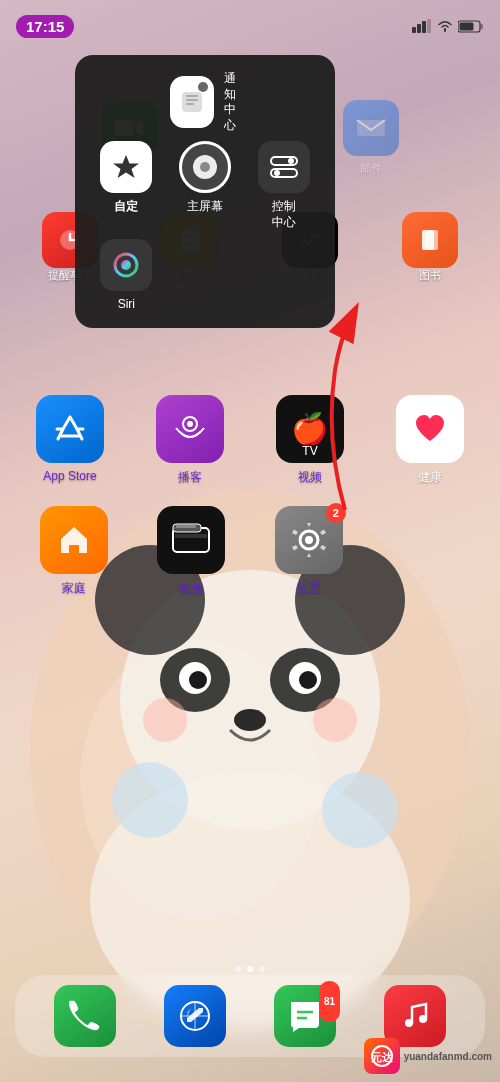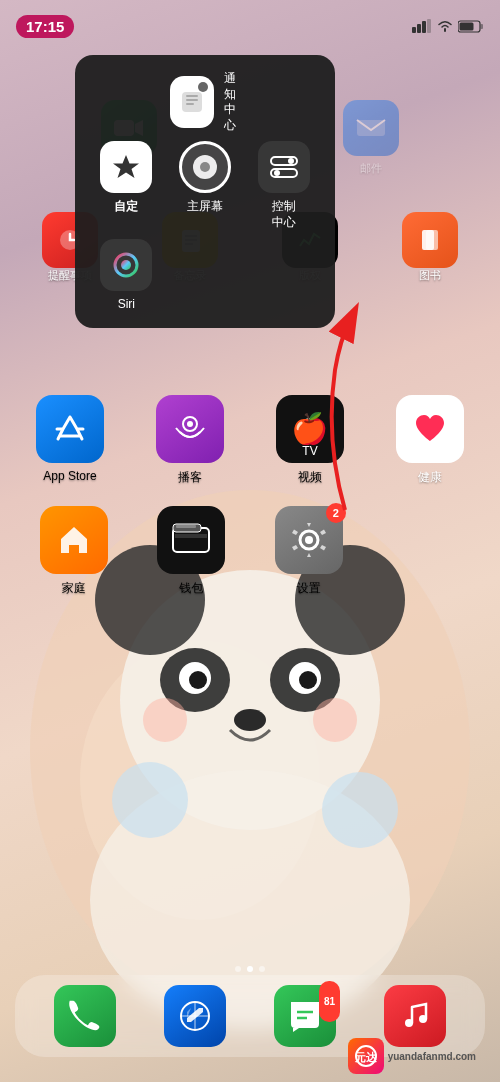--- a/index.html
+++ b/index.html
@@ -27,21 +27,21 @@
       right: 0;
       height: 44px;
       display: flex;
       align-items: center;
       justify-content: space-between;
       padding: 8px 16px 0;
       z-index: 100;
     }
 
     .status-time {
-      background: #be185d;
+      background: #a21caf;
       border-radius: 12px;
       padding: 3px 10px;
       color: white;
       font-size: 15px;
       font-weight: 600;
     }
 
     .status-icons {
       display: flex;
       align-items: center;
@@ -136,21 +136,21 @@
       height: 68px;
       border-radius: 16px;
       display: flex;
       align-items: center;
       justify-content: center;
       font-size: 32px;
       position: relative;
     }
 
     .app-label {
-      color: #000000;
+      color: #6d28d9;
       font-size: 12px;
       text-align: center;
       text-shadow: 0 1px 2px rgba(0,0,0,0.4);
     }
 
     
     .app-appstore { background: linear-gradient(145deg, #1a8fff, #0066cc); }
     .app-podcasts { background: linear-gradient(145deg, #b040d0, #8020b0); }
     .app-appletv { background: #111; }
     .app-home { background: linear-gradient(145deg, #ff9500, #ff6a00); }
@@ -265,21 +265,21 @@
       display: flex;
       align-items: center;
       justify-content: center;
       font-size: 28px;
     }
 
     
     .watermark {
       position: absolute;
       bottom: 8px;
-      right: 24px;
+      right: 8px;
       z-index: 400;
       display: flex;
       align-items: center;
       gap: 4px;
     }
 
     .watermark-logo {
       width: 36px;
       height: 36px;
       background: linear-gradient(135deg, #ff6a00, #ee0979);

